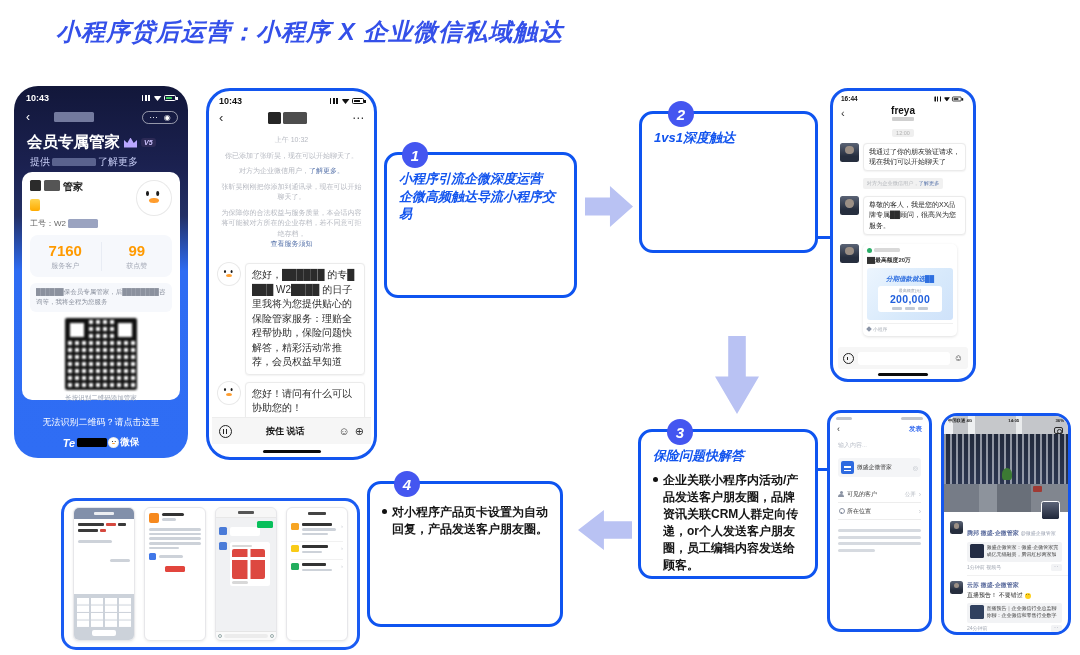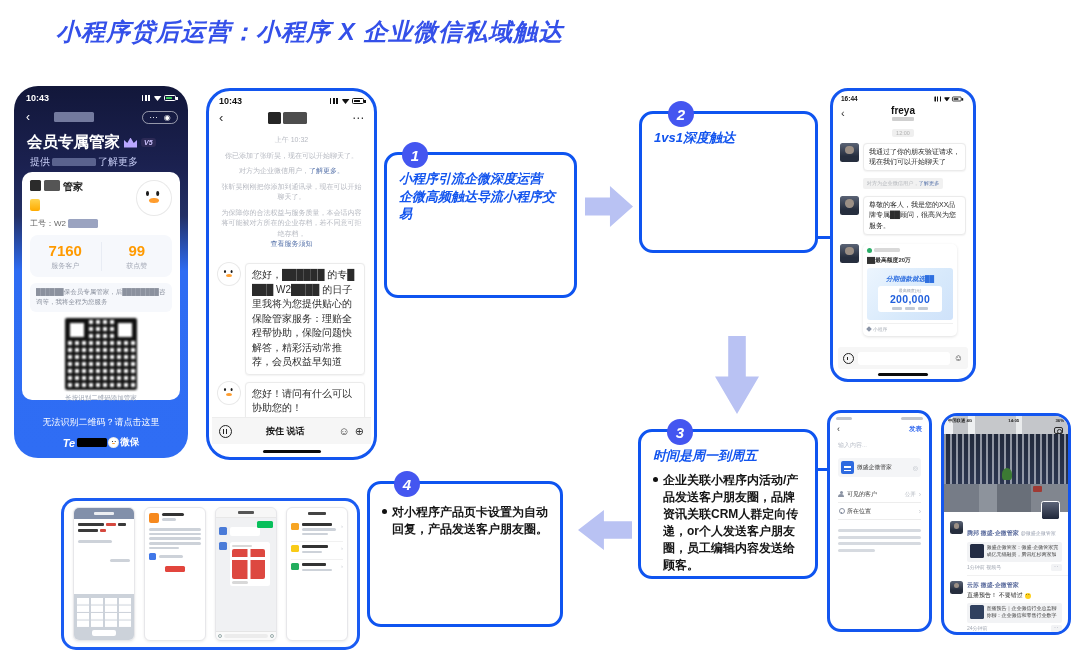--- a/index.html
+++ b/index.html
@@ -343,21 +343,21 @@
   <div class="sbox box2">
     <div class="badge">2</div>
     <div class="sb-title">1vs1深度触达</div>
   </div>
 
   <div class="conn c1"></div>
   <div class="arrow a-down"></div>
 
   <div class="sbox box3">
     <div class="badge">3</div>
-    <div class="sb-title">时间是周一到周五</div>
+    <div class="sb-title">保险问题快解答</div>
     <div class="bullet">
       <span class="dot"></span>
       <span class="bt">企业关联小程序内活动/产品发送客户朋友圈，品牌资讯关联CRM人群定向传递，or个人发送客户朋友圈，员工编辑内容发送给顾客。</span>
     </div>
   </div>
 
   <div class="conn c2"></div>
   <div class="arrow a-left"></div>
 
   <div class="sbox box4">

